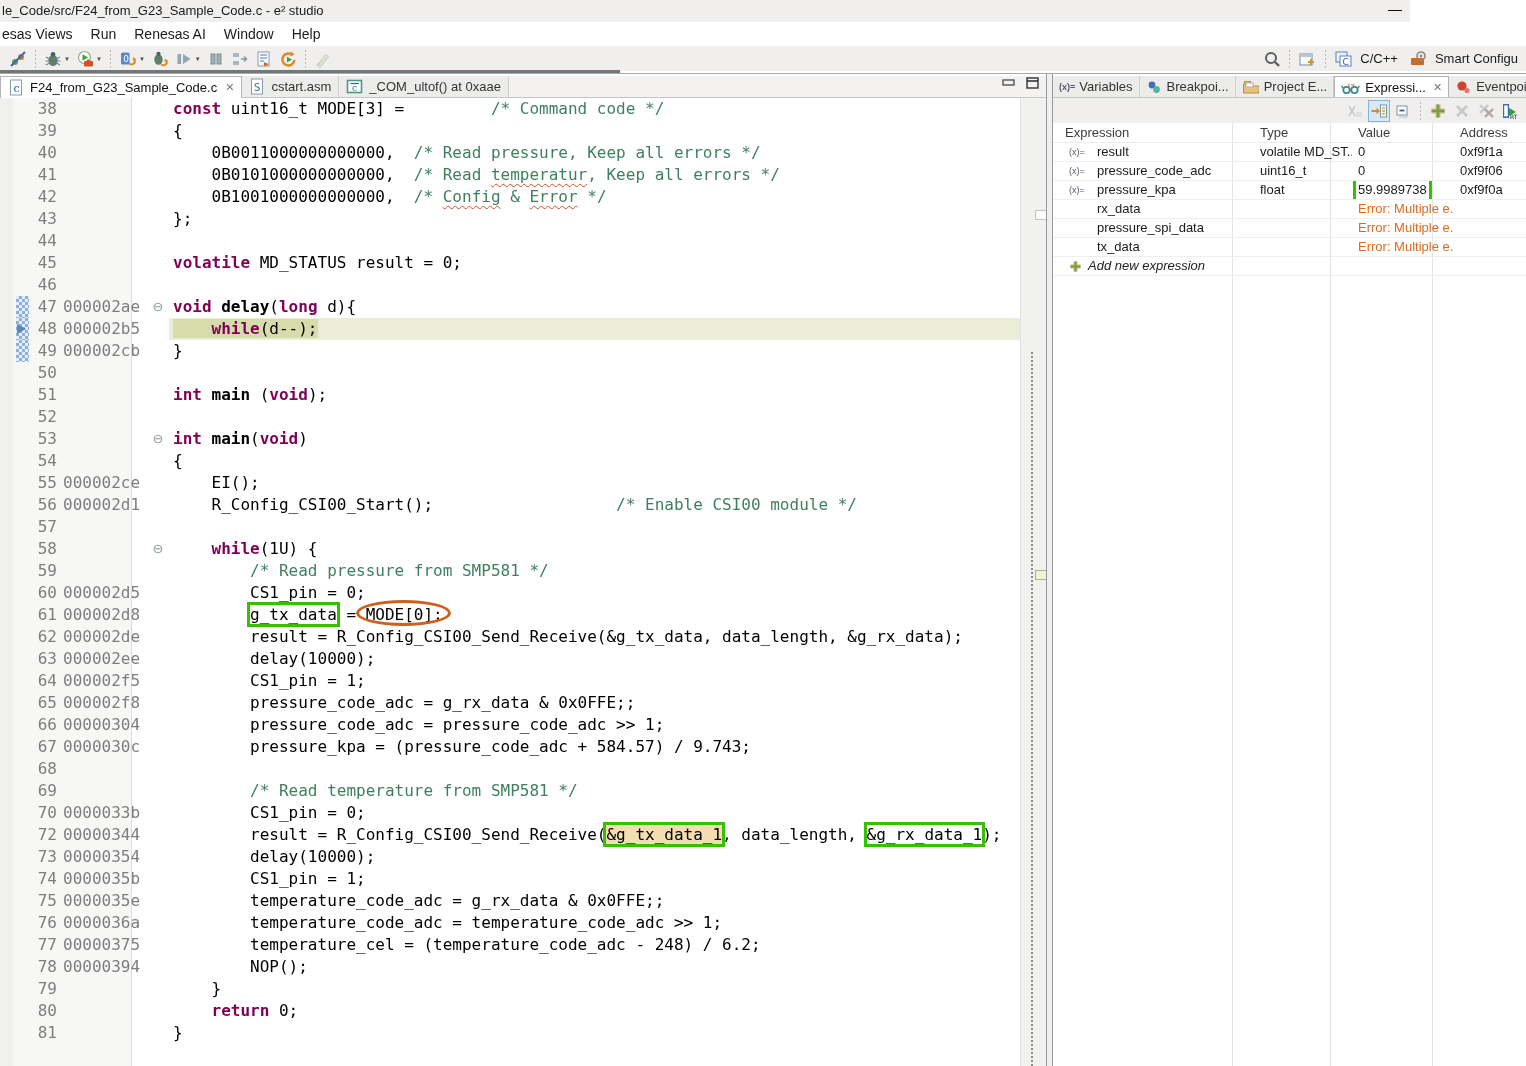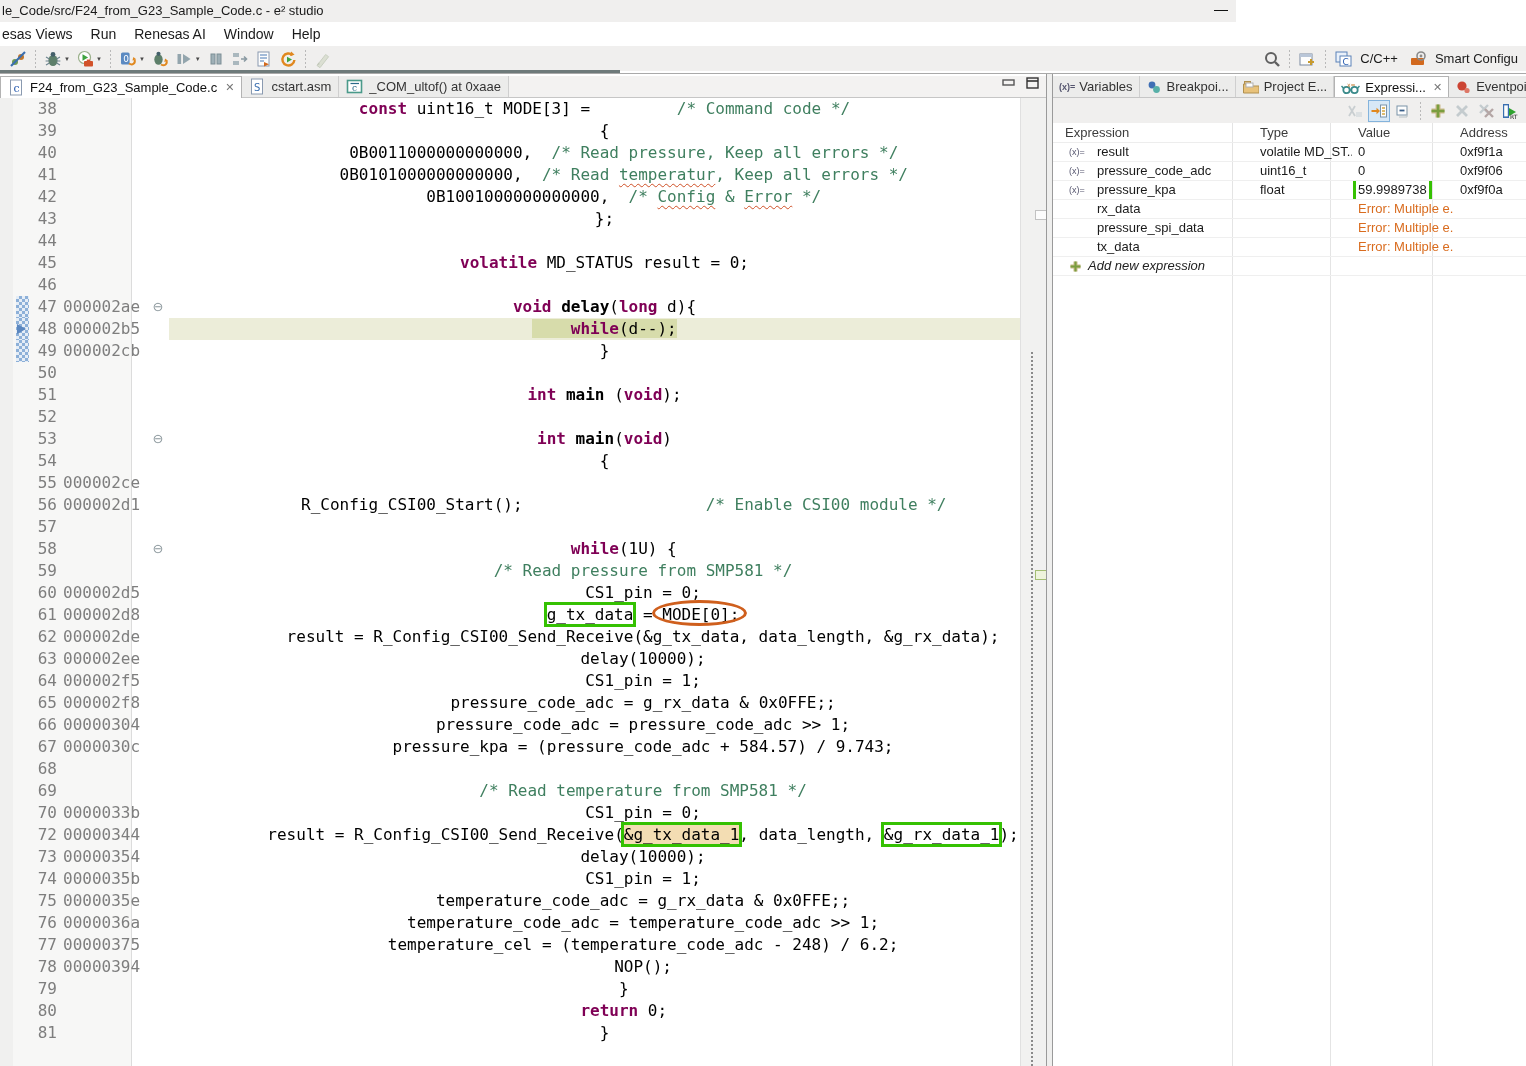--- a/index.html
+++ b/index.html
@@ -1,21 +1,21 @@
 <!DOCTYPE html>
 <html><head>
 <meta charset="utf-8">
 <style>
   html,body{margin:0;padding:0;}
   body{width:1526px;height:1066px;overflow:hidden;background:#fff;
        font-family:"Liberation Sans",sans-serif;-webkit-font-smoothing:antialiased;}
   .app{position:relative;width:1526px;height:1066px;background:#fff;}
 
   
-  .titlebar{position:absolute;left:0;top:0;width:1236px;height:22px;background:#f0efee;
+  .titlebar{position:absolute;left:0;top:0;width:1410px;height:22px;background:#f0efee;
             font-size:13px;color:#1a1a1a;line-height:22px;}
   .titlebar .ttext{position:absolute;left:2px;top:0;white-space:nowrap;}
   .titlebar .wmin{position:absolute;right:8px;top:-2px;font-size:14px;color:#111;}
 
   
   .menubar{position:absolute;left:0;top:22px;width:1526px;height:24px;background:#fff;
            font-size:14px;color:#1a1a1a;line-height:24px;}
   .mitem{display:inline-block;padding:0 9px;cursor:default;}
   .mitem:first-child{padding-left:2px;}
 
@@ -57,21 +57,21 @@
   .rul{width:13px;position:relative;flex:none;}
   .rul.hatch{background-image:
      linear-gradient(45deg,#8db0d8 25%,transparent 25%,transparent 75%,#8db0d8 75%),
      linear-gradient(45deg,#8db0d8 25%,#e5edf6 25%,#e5edf6 75%,#8db0d8 75%);
      background-size:6px 6px;background-position:0 0,3px 3px;}
   .iptr{position:absolute;left:1px;top:6px;width:0;height:0;border-top:5px solid transparent;
         border-bottom:5px solid transparent;border-left:9px solid #5b87c0;}
   .num{width:28px;text-align:right;color:#7e7e7e;flex:none;}
   .addr{width:84px;margin-left:6px;color:#7e7e7e;flex:none;}
   .fold{width:22px;text-align:center;color:#8b979c;font-size:13px;font-family:"DejaVu Sans",sans-serif;flex:none;}
-  .codecell{flex:1;white-space:pre;padding-left:4px;position:relative;color:#000;text-align:center;}
+  .codecell{flex:1;white-space:pre;padding-left:4px;position:relative;color:#000;}
   .cur .codecell{background:#ecedd9;}
   .tk-k{color:#7f0055;font-weight:bold;}
   .tk-c{color:#3f7f5f;}
   .tk-f{font-weight:bold;}
   .sq{text-decoration:underline;text-decoration-style:wavy;text-decoration-color:#cf4f26;
       text-decoration-thickness:1px;text-underline-offset:3px;}
   .hl{background:#d7dcab;}
   .tan{background:#f3ddb3;}
   .gbox{outline:3px solid #35c102;}
   .oell{position:relative;}
@@ -421,20 +421,21 @@
               <span class="num">54</span>
               <span class="addr"></span>
               <span class="fold"></span>
               <span class="codecell"><span class="">{</span></span>
             </div>
             <div class="ln">
               <span class="rul"></span>
               <span class="num">55</span>
               <span class="addr">000002ce</span>
               <span class="fold"></span>
+              <span class="codecell"><span class="">    EI();</span></span>
             </div>
             <div class="ln">
               <span class="rul"></span>
               <span class="num">56</span>
               <span class="addr">000002d1</span>
               <span class="fold"></span>
               <span class="codecell"><span class="">    R_Config_CSI00_Start();                   </span><span class="tk-c">/* Enable CSI00 module */</span></span>
             </div>
             <div class="ln">
               <span class="rul"></span>

